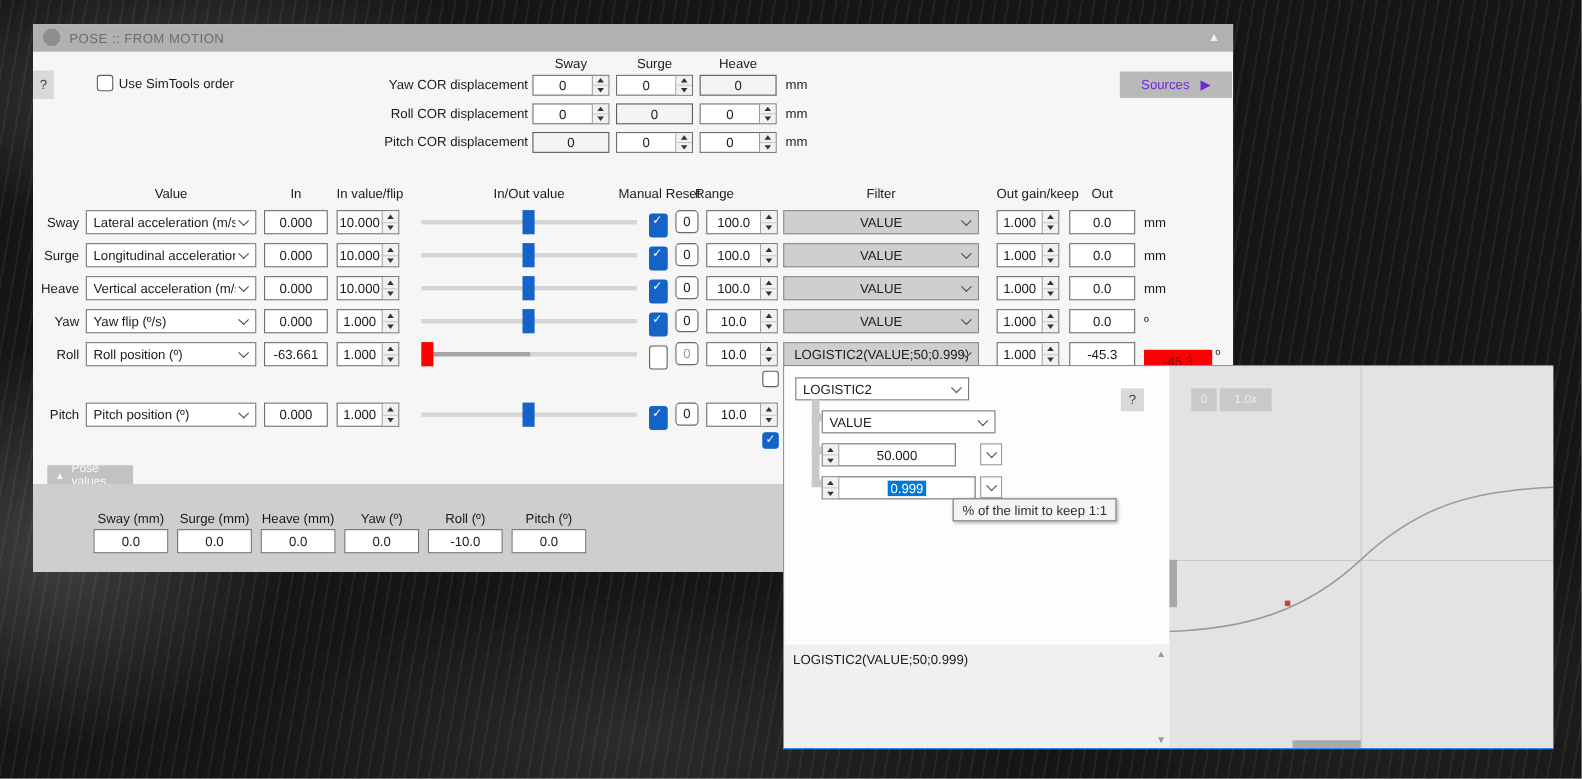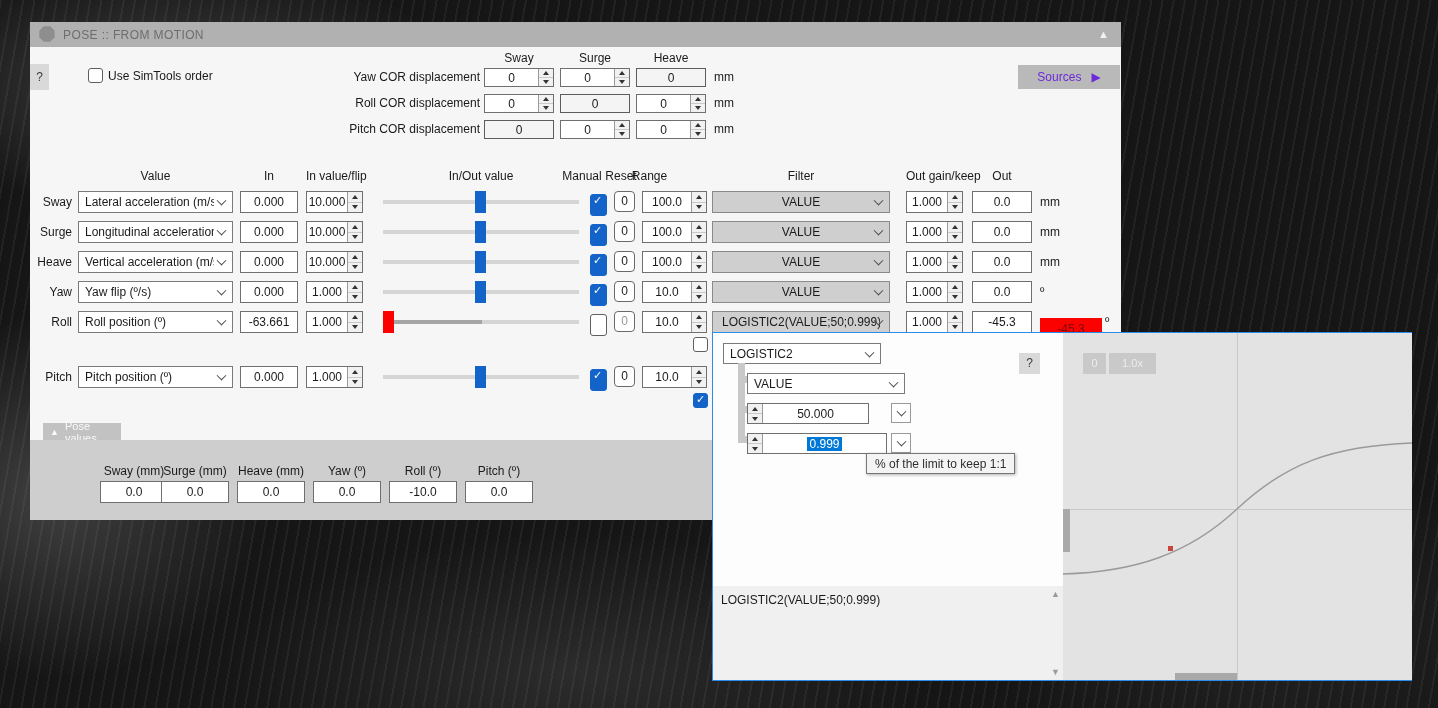--- a/index.html
+++ b/index.html
@@ -599,21 +599,21 @@
       <span class="cb checked">
           <span class="tick">✓</span>
         </span>
     </div>
 
     <div class="pose-tab">
       <span class="tri">▲</span>
       <span>Pose values</span>
     </div>
     <div class="pose-section">
-      <div class="pose-col" style="left:70px">
+      <div class="pose-col" style="left:55px">
           <span class="plabel">Sway (mm)</span>
           <div class="pfield field">
             <span>0.0</span>
           </div>
         </div>
       <div class="pose-col" style="left:131px">
           <span class="plabel">Surge (mm)</span>
           <div class="pfield field">
             <span>0.0</span>
           </div>

